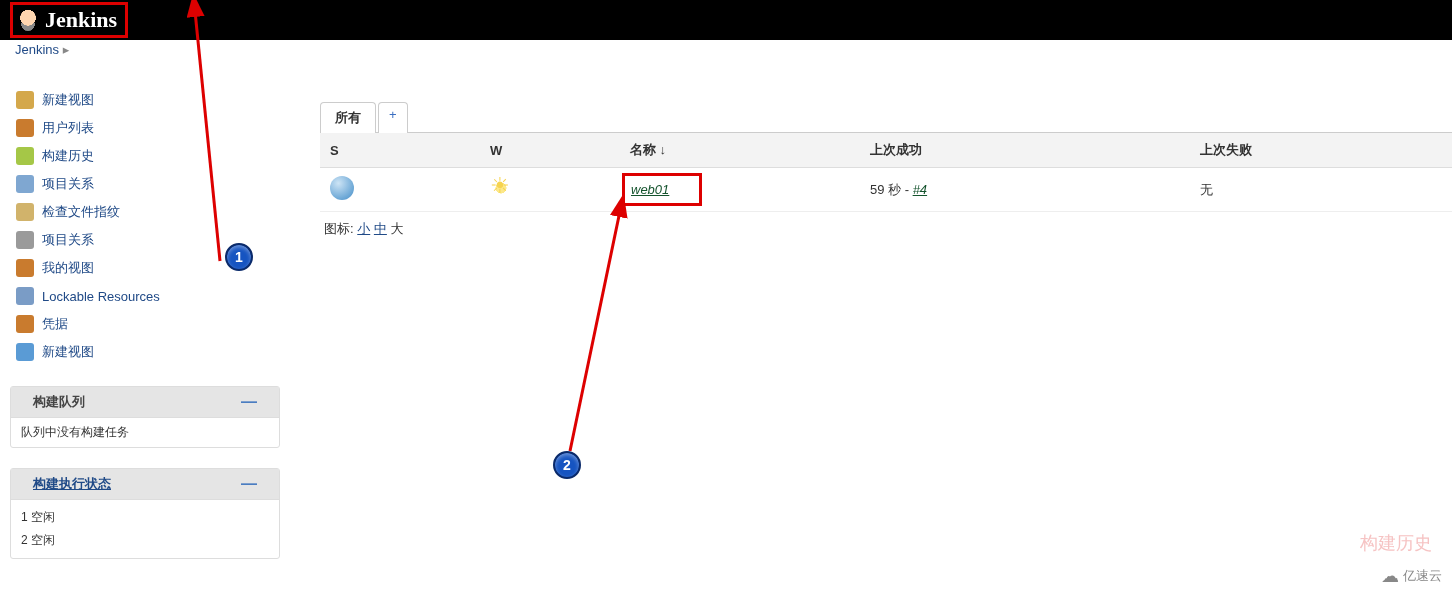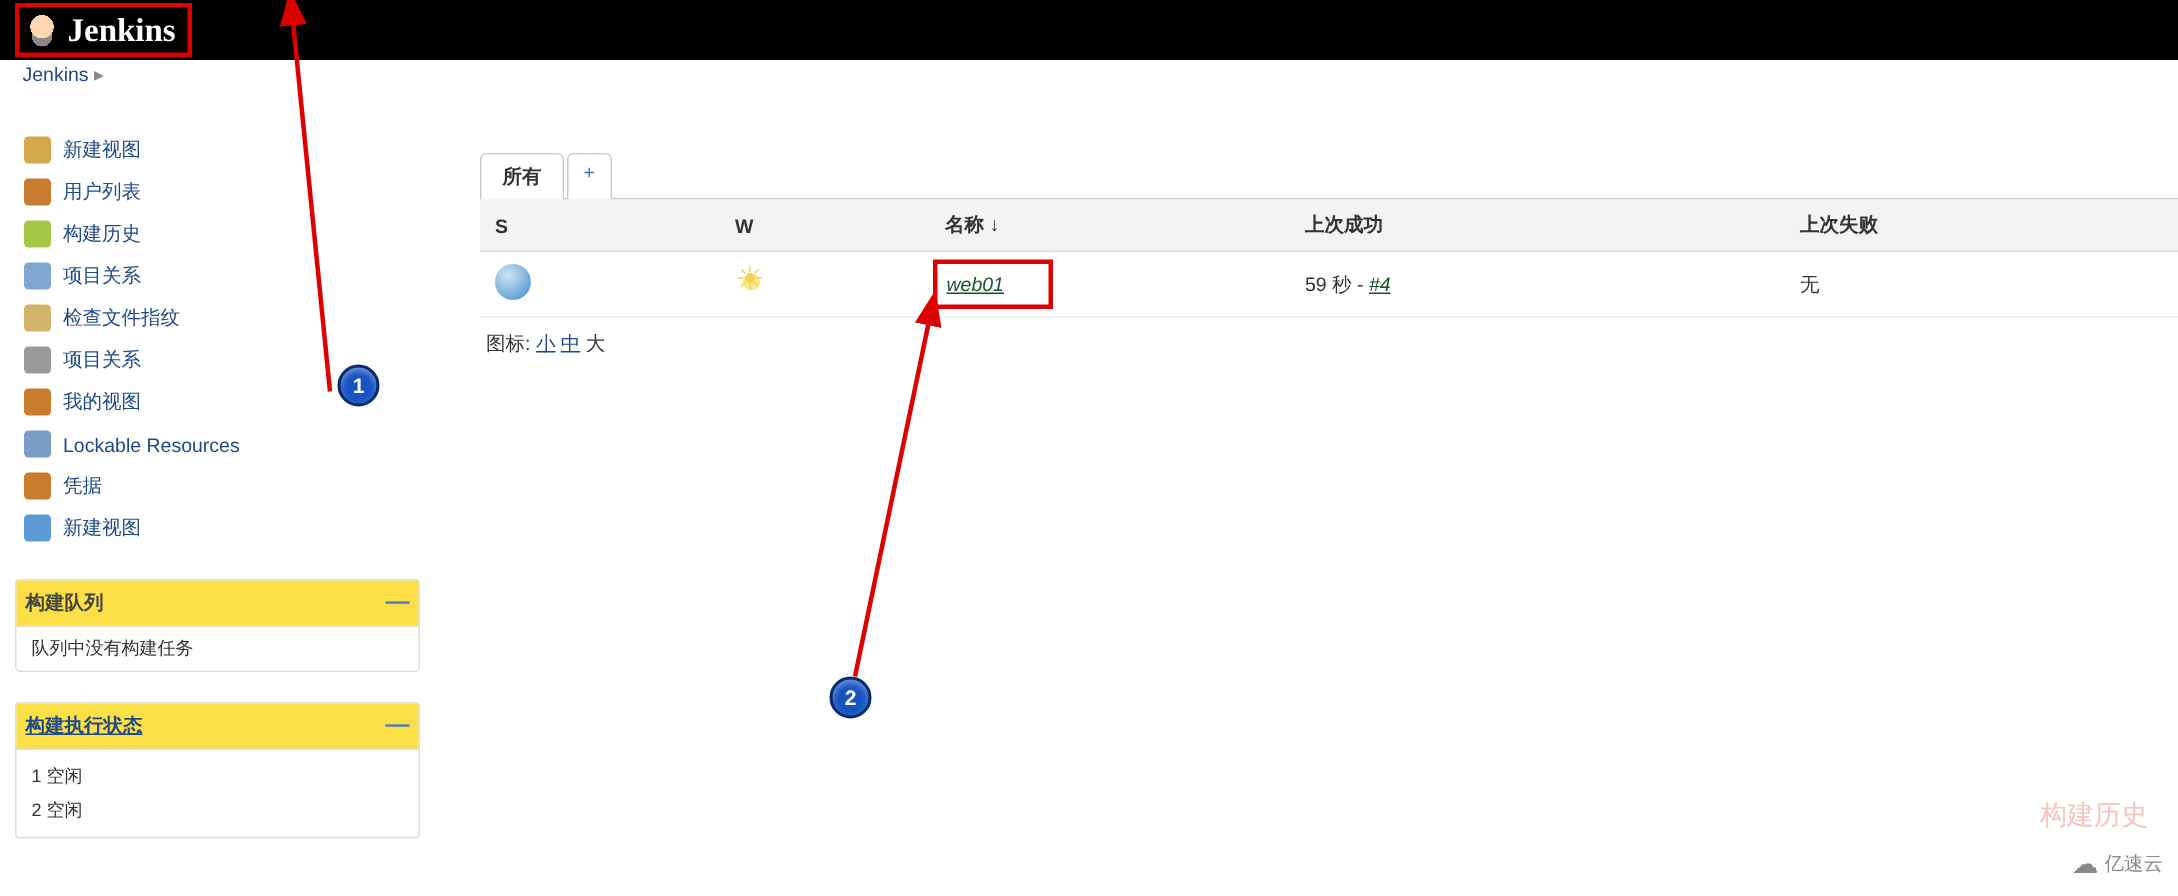--- a/index.html
+++ b/index.html
@@ -15,21 +15,21 @@
     
     .container { display: flex; min-height: calc(100vh - 60px); position: relative; }
     
     .sidebar { width: 290px; padding: 15px 10px; }
     .side-menu { list-style: none; }
     .side-menu li { padding: 5px 6px; cursor: pointer; }
     .side-menu li a { color: #204a87; text-decoration: none; display: flex; align-items: center; gap: 8px; }
     .micon { width: 18px; height: 18px; display: inline-block; flex-shrink: 0; }
     
     .pane { margin-top: 20px; border: 1px solid #ddd; border-radius: 3px; }
-    .pane-header { background: #fde047; padding: 6px 6px; display: flex; justify-content: space-between; align-items: center; font-weight: bold; color: #444; border-bottom: 1px solid #ddd; }
+    .pane-header { background: #e5e5e5; padding: 6px 22px; display: flex; justify-content: space-between; align-items: center; font-weight: bold; color: #444; border-bottom: 1px solid #ddd; }
     .pane-header a { color: #204a87; text-decoration: underline; font-weight: bold; }
     .collapse { color: #4a7dc1; font-size: 16px; cursor: pointer; font-weight: bold; }
     .pane-body { padding: 6px 10px; font-size: 12px; }
     .exec-row { padding: 3px 0; }
     
     .main { flex: 1; padding: 30px 0 10px 30px; position: relative; }
     
     .tabs { display: flex; border-bottom: 1px solid #ccc; }
     .tab { border: 1px solid #ccc; border-bottom: none; padding: 6px 14px; border-radius: 4px 4px 0 0; background: #fff; font-weight: bold; cursor: pointer; margin-right: 2px; position: relative; top: 1px; }
     .tab-add { border: 1px solid #ccc; border-bottom: none; padding: 4px 10px; border-radius: 4px 4px 0 0; background: #fff; color: #3b6fc1; cursor: pointer; position: relative; top: 1px; }

